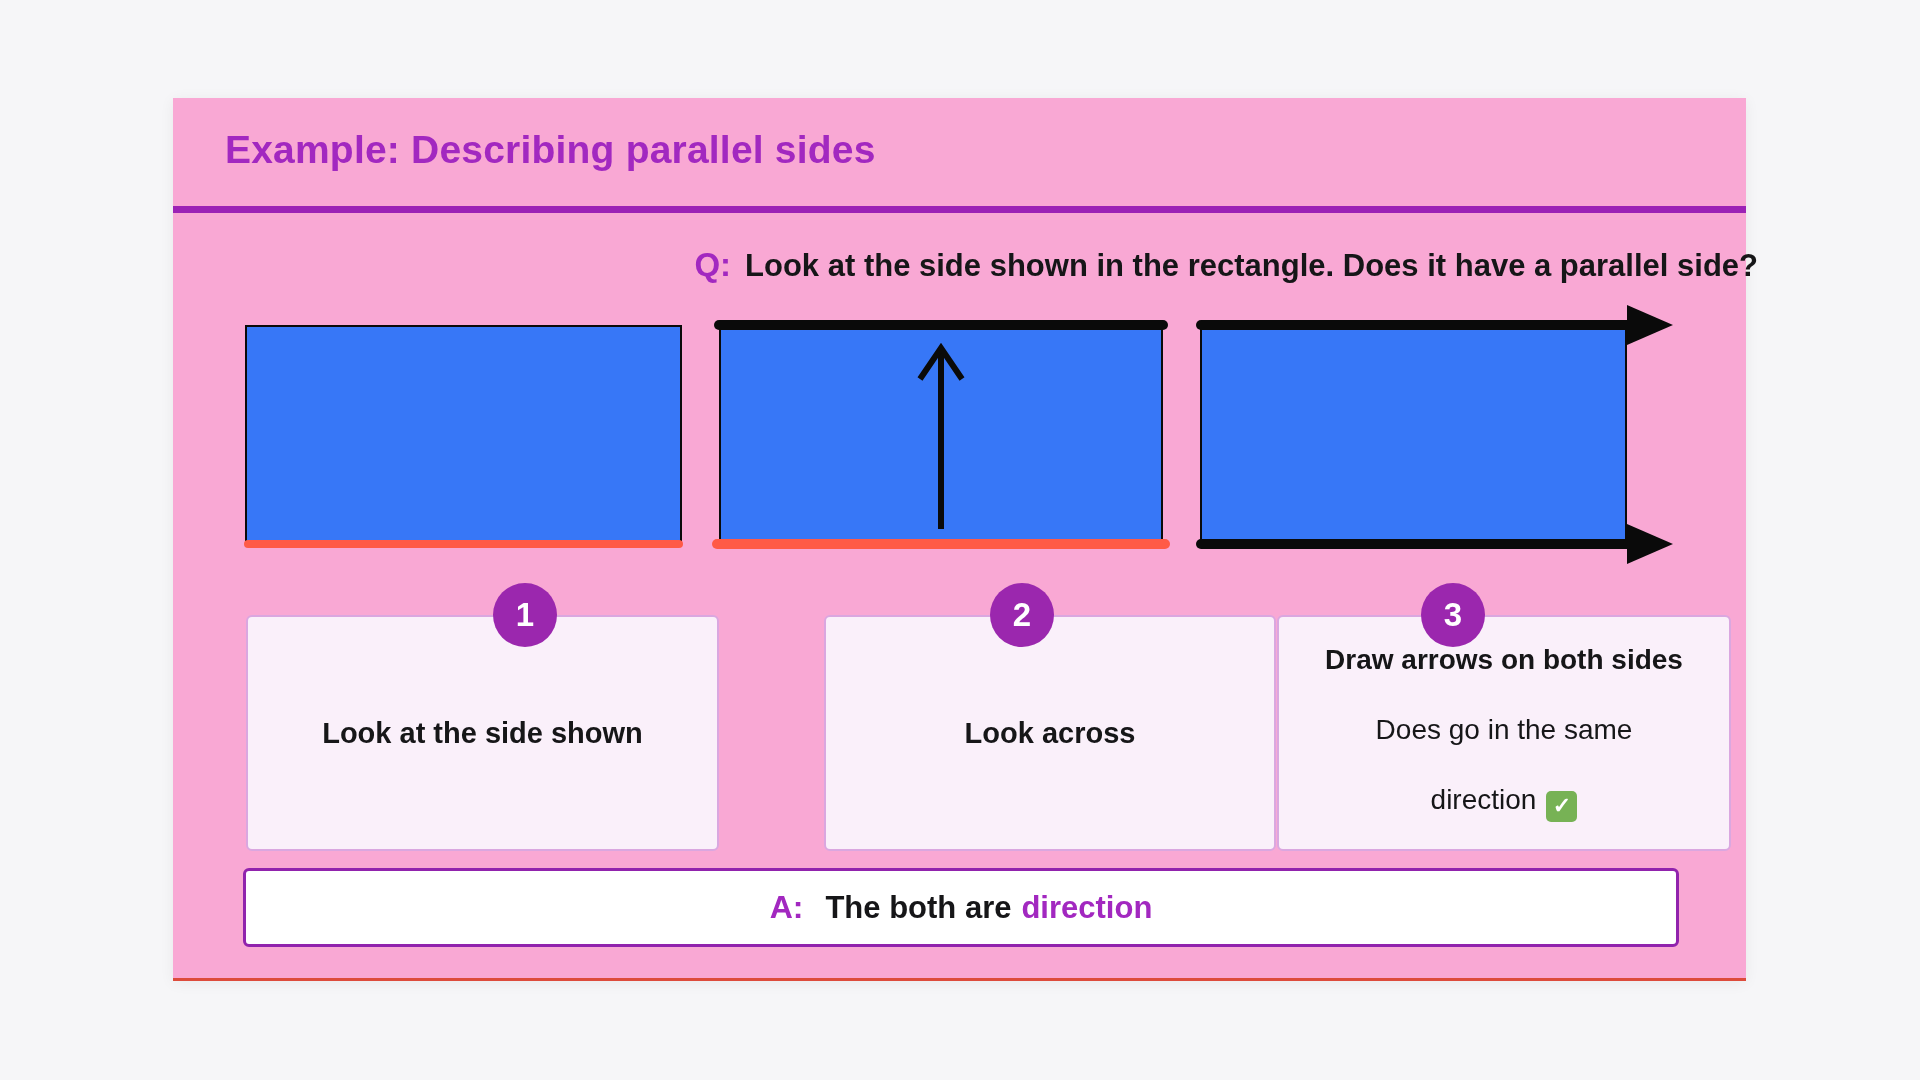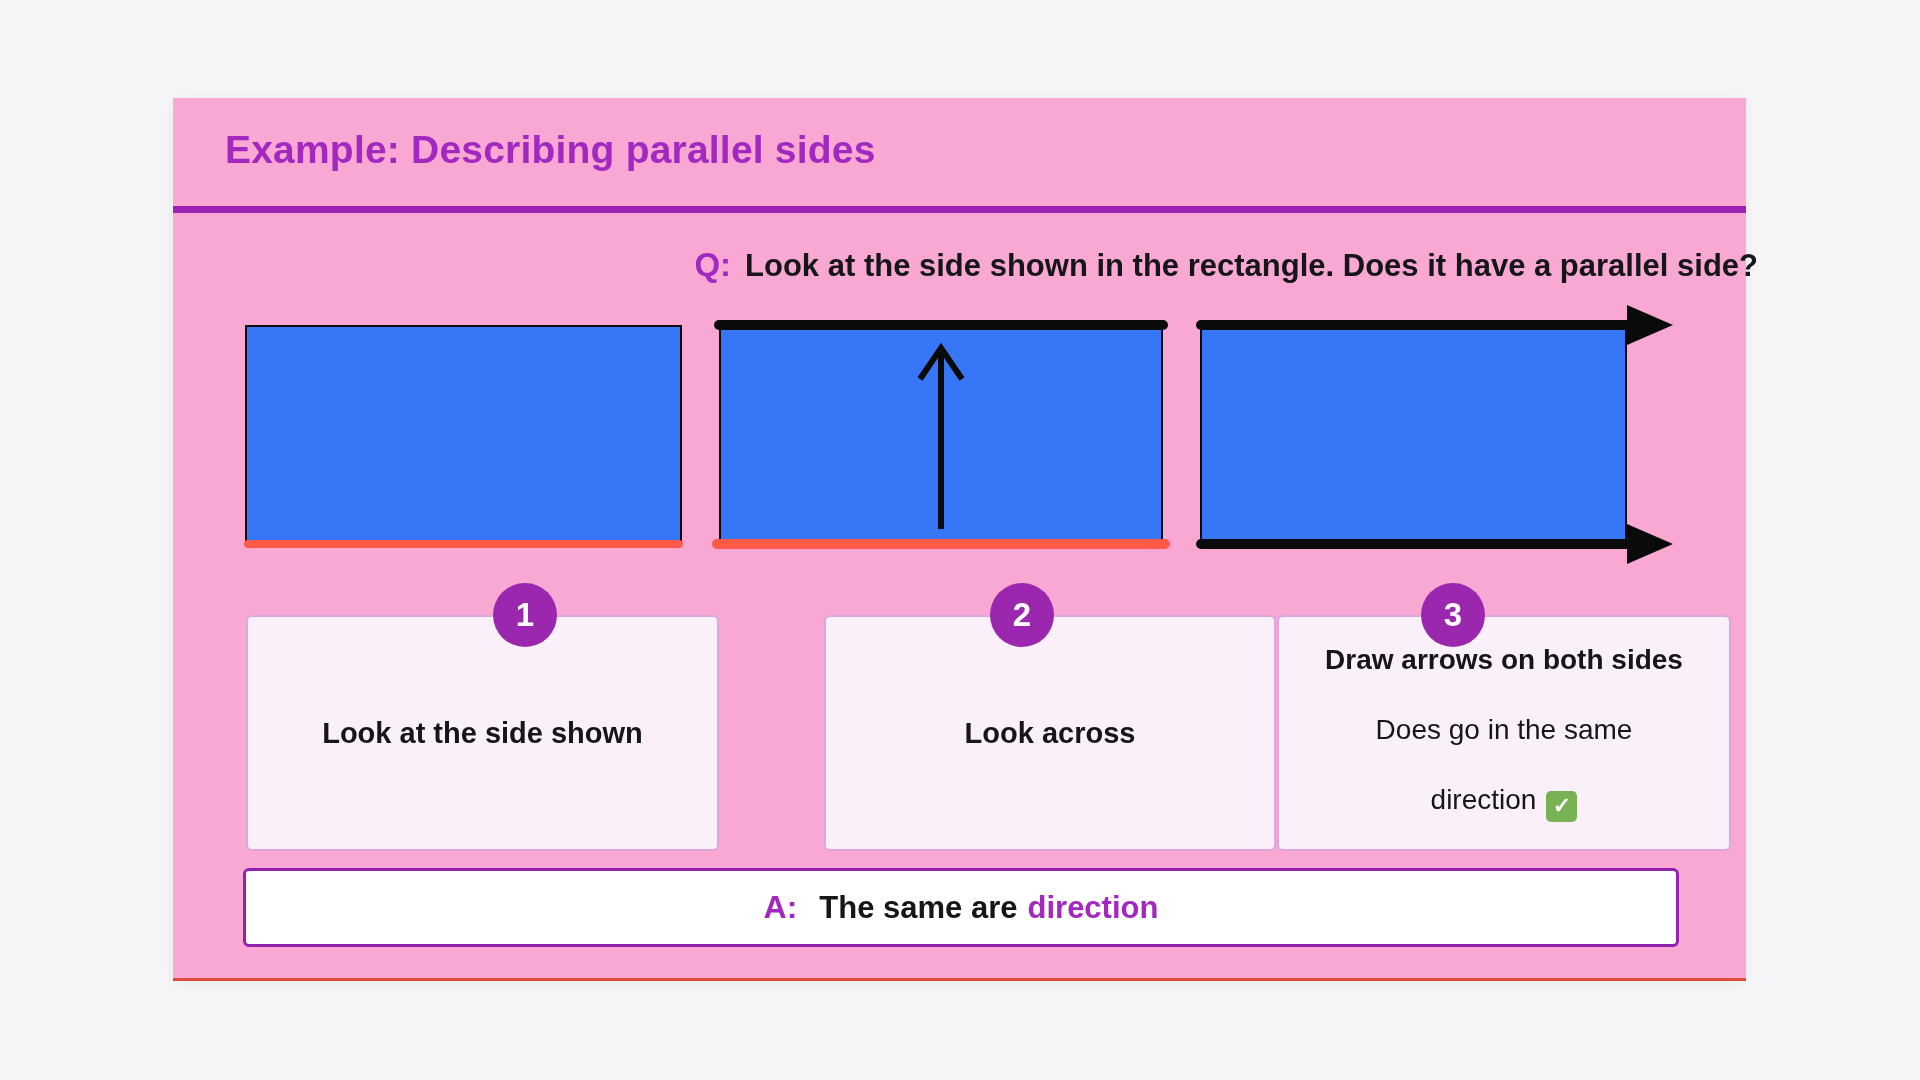--- a/index.html
+++ b/index.html
@@ -217,17 +217,17 @@
   <div class="step-box box3">
     <div class="step-title">Draw arrows on both sides</div>
     <div class="step-body">Does go in the same</div>
     <div class="step-body">
       <span>direction</span><span class="check-icon">✓</span>
     </div>
   </div>
 
   <div class="answer-box">
     <span class="a-label">A:</span>
-      <span>The same are</span>
+      <span>The both are</span>
       <span class="a-highlight">direction</span>
   </div>
 
 </div>
 
 </body></html>

